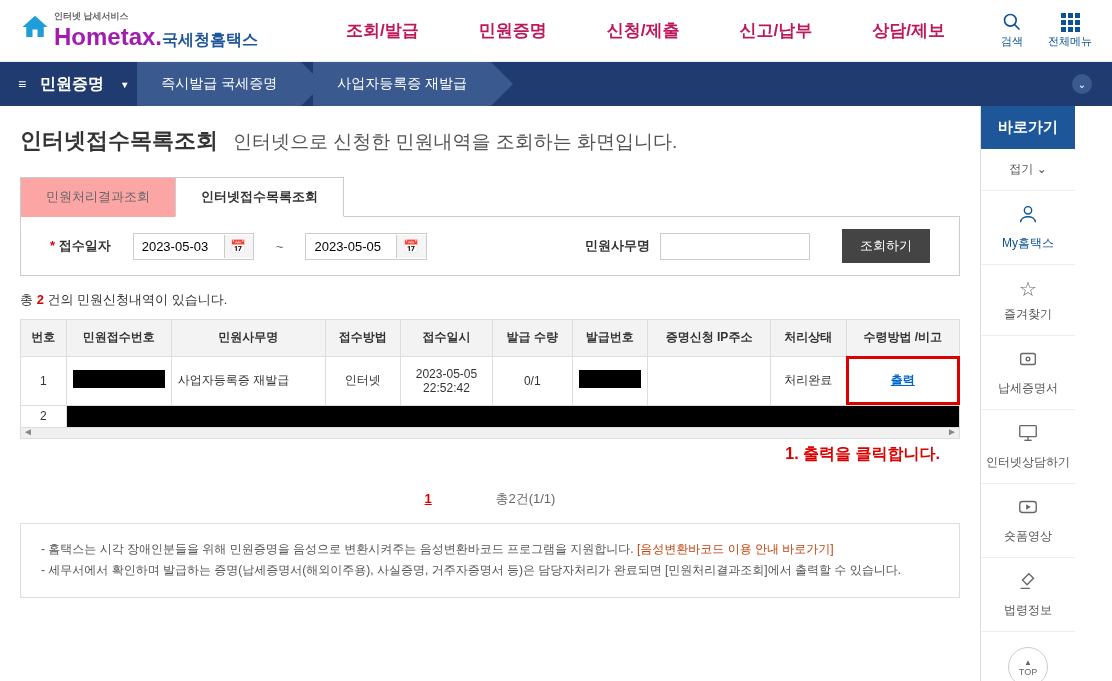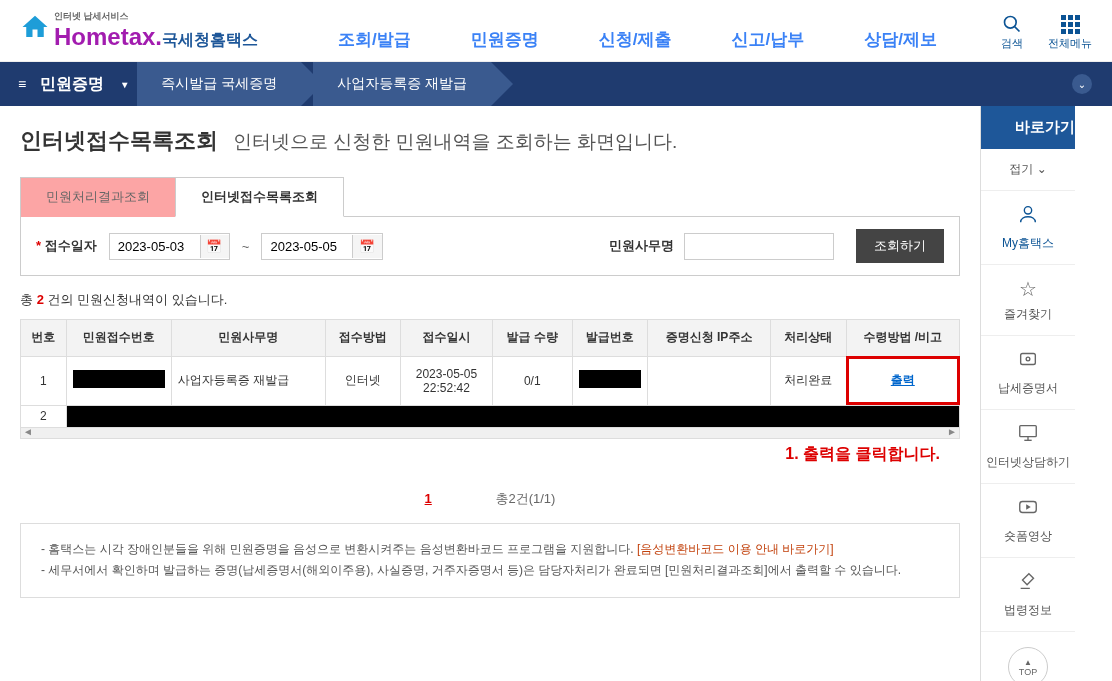--- a/index.html
+++ b/index.html
@@ -1,25 +1,25 @@
 <!DOCTYPE html>
 <html><head>
   <meta charset="utf-8">
   <style>
     * { margin: 0; padding: 0; box-sizing: border-box; }
     body { font-family: "Malgun Gothic", sans-serif; font-size: 13px; color: #333; background: #fff; }
     
     
-    .header { display: flex; align-items: flex-end; padding: 10px 20px; border-bottom: 1px solid #eee; }
+    .header { display: flex; align-items: center; padding: 10px 20px; border-bottom: 1px solid #eee; gap: 8px; }
     .logo { display: flex; align-items: center; color: #0b5394; font-weight: bold; }
     .logo-icon { font-size: 28px; margin-right: 4px; }
     .logo-main { font-size: 24px; color: #a21caf; font-weight: bold; }
     .logo-sub { font-size: 16px; color: #1e5799; }
     .nav-menu { display: flex; margin-left: 80px; gap: 60px; flex: 1; }
-    .nav-item { font-size: 17px; font-weight: bold; color: #3b82f6; cursor: pointer; }
+    .nav-item { font-size: 17px; font-weight: bold; color: #be185d; cursor: pointer; }
     .header-icons { display: flex; gap: 25px; align-items: center; }
     .header-icon-btn { display: flex; flex-direction: column; align-items: center; color: #0b5394; cursor: pointer; font-size: 11px; }
     .header-icon-btn svg, .header-icon-btn .grid-icon { margin-bottom: 2px; }
     .grid-icon { display: grid; grid-template-columns: repeat(3, 5px); grid-template-rows: repeat(3, 5px); gap: 2px; }
     .grid-icon span { background: #0b5394; width: 5px; height: 5px; }
     
     
     .breadcrumb-bar { background: #1f3b6f; height: 44px; display: flex; align-items: center; color: #fff; position: relative; }
     .breadcrumb-current { background: #1f3b6f; padding: 0 30px 0 40px; height: 100%; display: flex; align-items: center; font-size: 16px; font-weight: bold; position: relative; }
     .breadcrumb-current::before { content: "≡"; position: absolute; left: 18px; font-size: 14px; }
@@ -42,21 +42,21 @@
     
     .info-box { border: 1px solid #ddd; padding: 15px 20px; margin-bottom: 20px; font-size: 13px; color: #555; }
     .info-box::before { content: "• "; }
     
     
     .tabs { display: flex; border-bottom: 1px solid #ccc; margin-bottom: 0; }
     .tab { padding: 10px 25px; border: 1px solid #ccc; border-bottom: none; background: #fca5a5; cursor: pointer; font-size: 13px; color: #666; margin-right: -1px; position: relative; top: 1px; }
     .tab.active { background: #fff; border-bottom: 1px solid #fff; color: #333; font-weight: bold; }
     
     
-    .search-form { border: 1px solid #ccc; border-top: none; padding: 12px 15px; display: flex; align-items: center; gap: 12px; margin-bottom: 15px; }
+    .search-form { border: 1px solid #ccc; border-top: none; padding: 12px 29px; display: flex; align-items: center; gap: 22px; margin-bottom: 15px; }
     .form-label { font-weight: bold; font-size: 13px; }
     .form-label.required::before { content: "* "; color: #d00; }
     .date-input { display: inline-flex; align-items: center; border: 1px solid #ccc; }
     .date-input input { border: none; padding: 5px 8px; width: 90px; font-size: 13px; }
     .date-input .cal-btn { padding: 4px 6px; border-left: 1px solid #ccc; background: #f5f5f5; cursor: pointer; }
     .form-sep { color: #666; }
     .form-field-group { margin-left: auto; display: flex; align-items: center; gap: 10px; }
     .text-input { border: 1px solid #ccc; padding: 5px 8px; width: 150px; font-size: 13px; }
     .search-btn { background: #444; color: #fff; border: none; padding: 8px 18px; font-size: 13px; cursor: pointer; margin-left: 10px; }
     
@@ -85,21 +85,21 @@
     .pagination { text-align: center; margin: 15px 0; font-size: 13px; }
     .page-num { color: #d00; font-weight: bold; text-decoration: underline; margin-right: 60px; }
     .page-info { color: #666; }
     
     
     .notes-box { border: 1px solid #ddd; padding: 15px 20px; font-size: 12px; line-height: 1.8; color: #555; }
     .notes-box .link { color: #c2410c; cursor: pointer; }
     
     
     .sidebar { width: 95px; border-left: 1px solid #ddd; }
-    .side-title { background: #1e5799; color: #fff; text-align: right; padding: 12px 0; font-weight: bold; font-size: 15px; }
+    .side-title { background: #1e5799; color: #fff; text-align: center; padding: 12px 0; font-weight: bold; font-size: 15px; }
     .side-item { border-bottom: 1px solid #eee; padding: 12px 5px; text-align: center; font-size: 12px; color: #555; cursor: pointer; }
     .side-item.active { color: #0b5394; }
     .side-icon { display: block; margin: 0 auto 5px; font-size: 20px; color: #666; }
     .side-item.active .side-icon { color: #0b5394; }
     .top-btn { width: 40px; height: 40px; border-radius: 50%; border: 1px solid #ccc; margin: 15px auto; display: flex; flex-direction: column; align-items: center; justify-content: center; font-size: 9px; color: #666; cursor: pointer; }
     .top-btn::before { content: "▲"; font-size: 8px; }
   </style>
 </head>
 <body>
 

